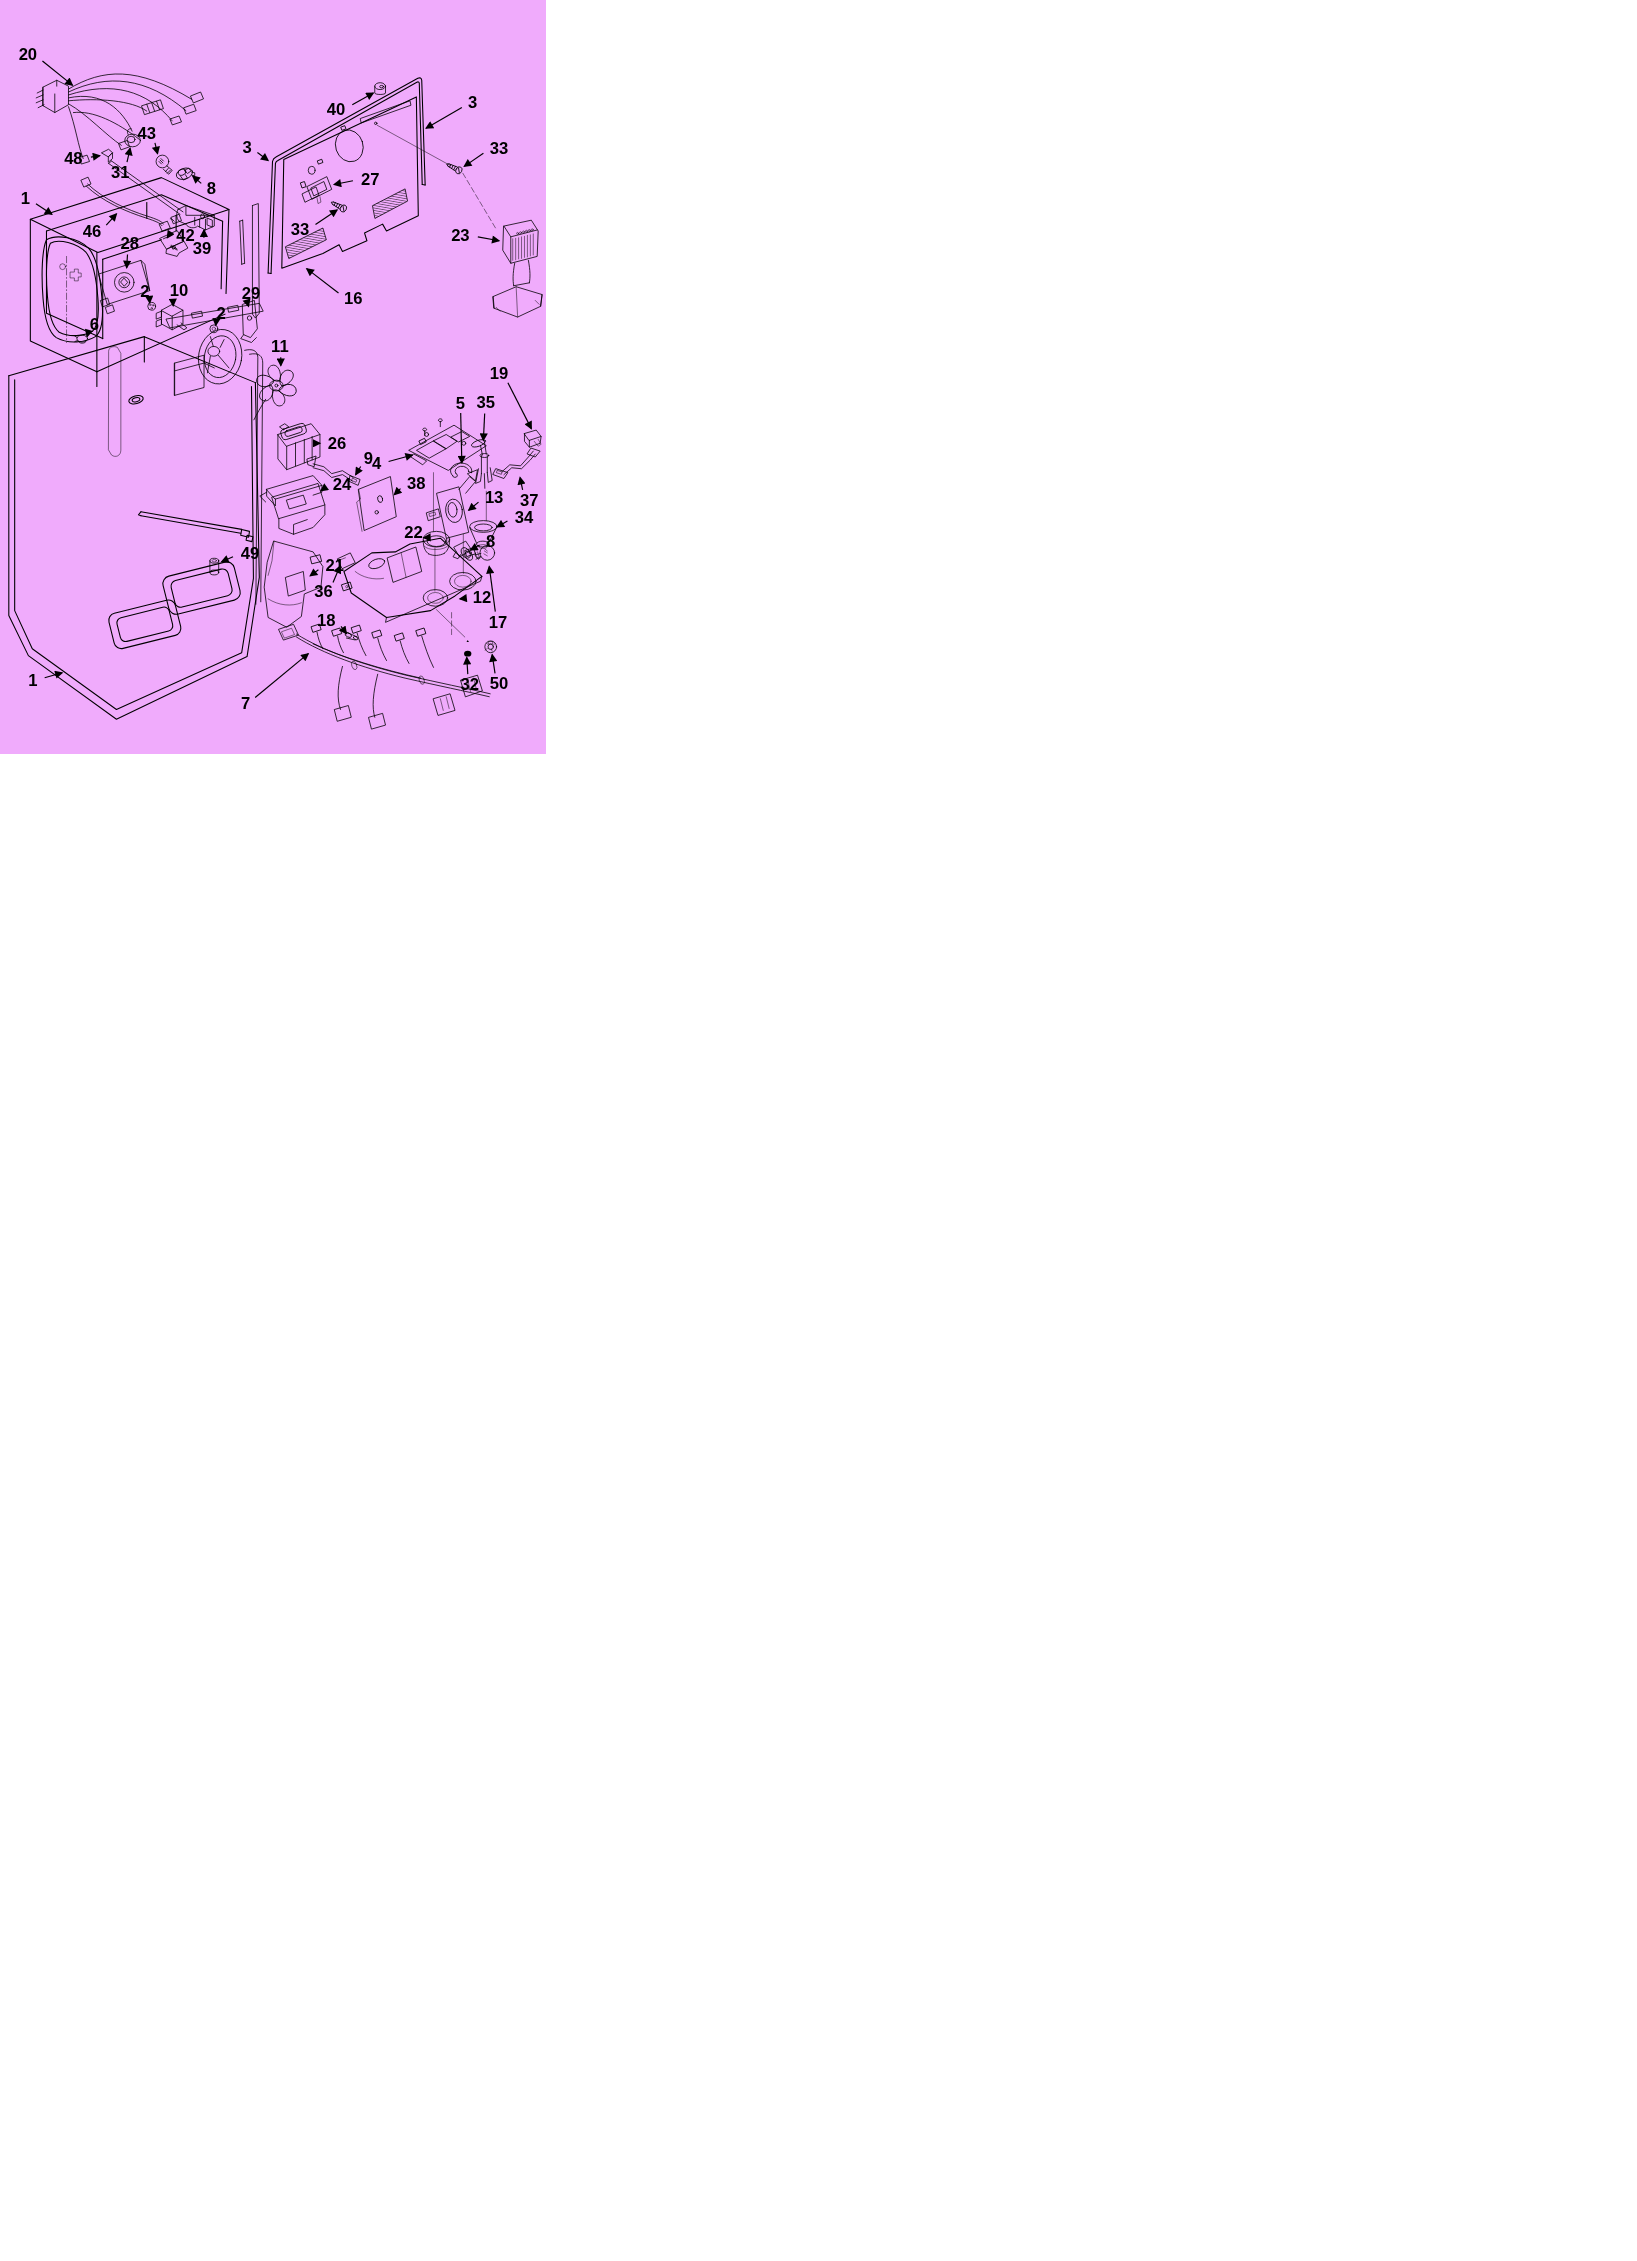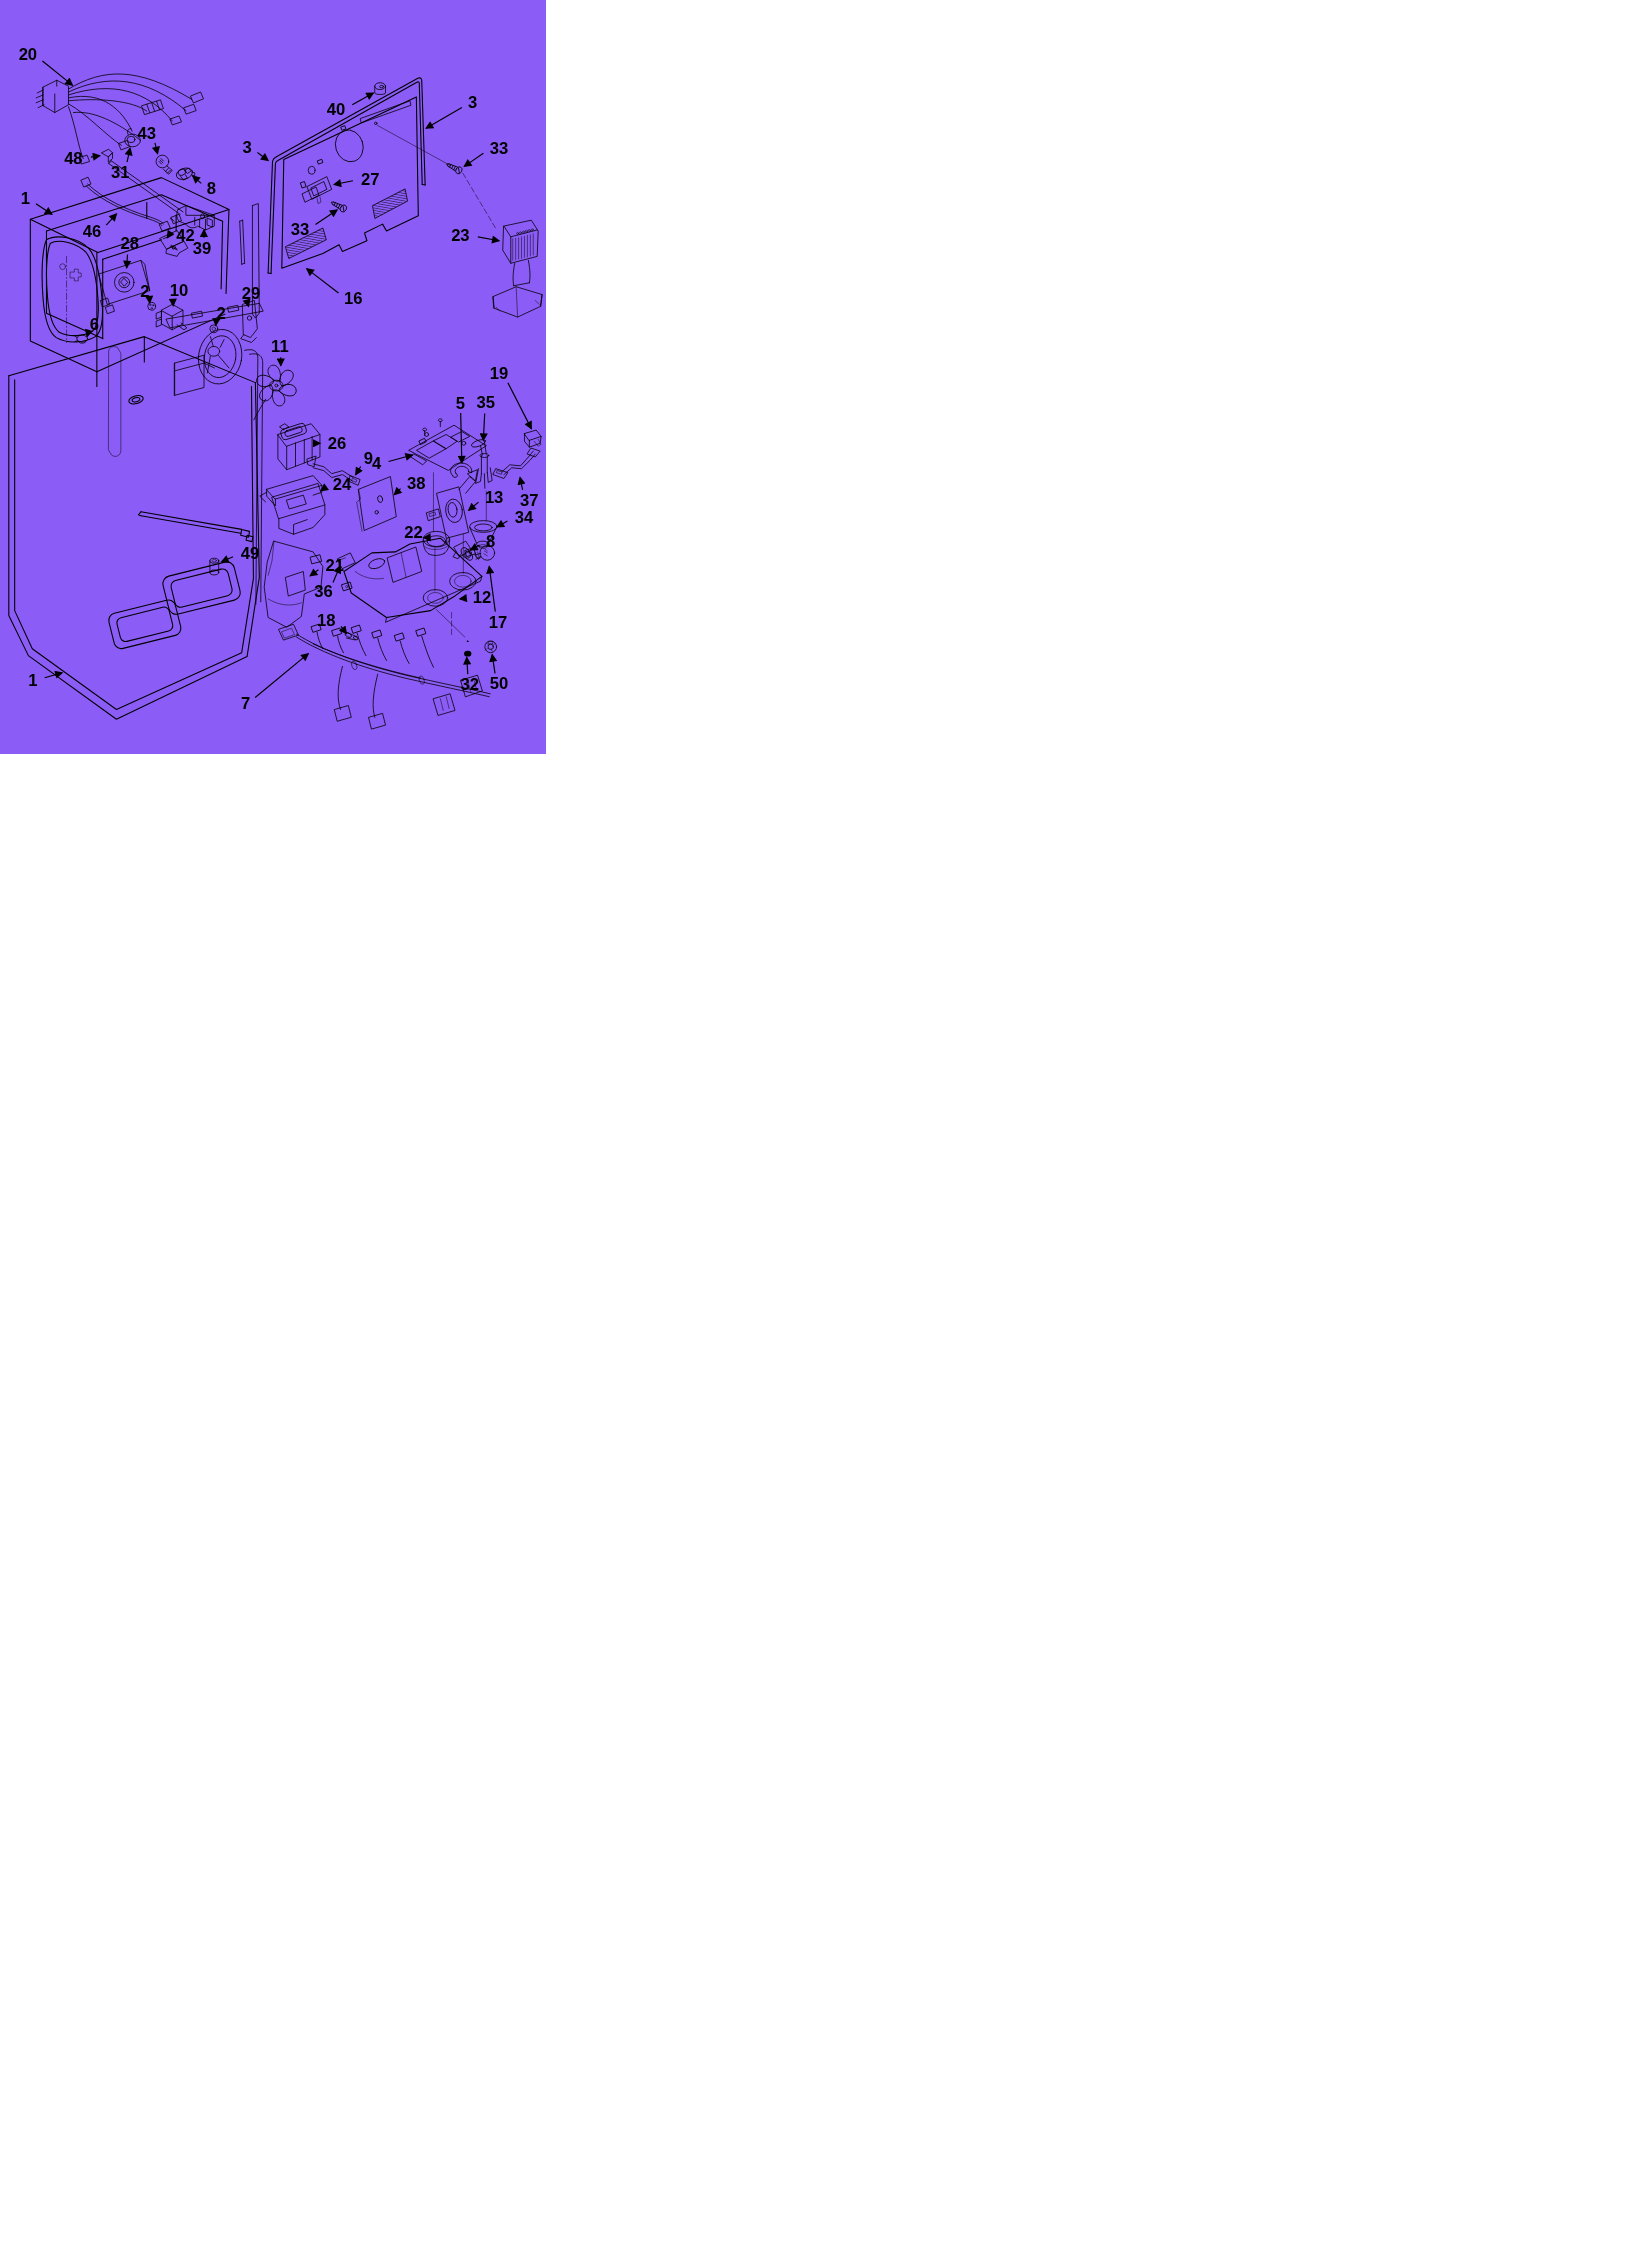--- a/index.html
+++ b/index.html
@@ -1,17 +1,17 @@
 <!DOCTYPE html>
 <html style="font-size:7.8px"><head>
 <meta charset="utf-8">
 <style>
   html,body { margin:0; padding:0; background:#ffffff; }
   body { font-family:"Liberation Sans", sans-serif; }
-  .page { width:546px; height:754px; background:#8b5cf6; position:relative;text-align:right; }
+  .page { width:546px; height:754px; background:#f0abfc; position:relative;text-align:right; }
   svg { display:block; }
   svg .part, svg .part * { stroke:#000; fill:none; stroke-width:1.6; stroke-linecap:round; stroke-linejoin:round; }
   svg .thick, svg .thick * { stroke-width:2.2; }
   svg .thin,  svg .thin *  { stroke-width:1; }
   svg .dash   { stroke-dasharray:11 6; }
   svg .dashdot{ stroke-dasharray:13 5 2 5; }
   svg .hatchfill { fill:url(#hatch); stroke:#000; }
   .callout-text { fill:#000; stroke:none; font-family:"Liberation Sans", sans-serif;
                   font-weight:bold; font-size:34px; }
   .leader { stroke:#000; stroke-width:2.4; fill:none; }

